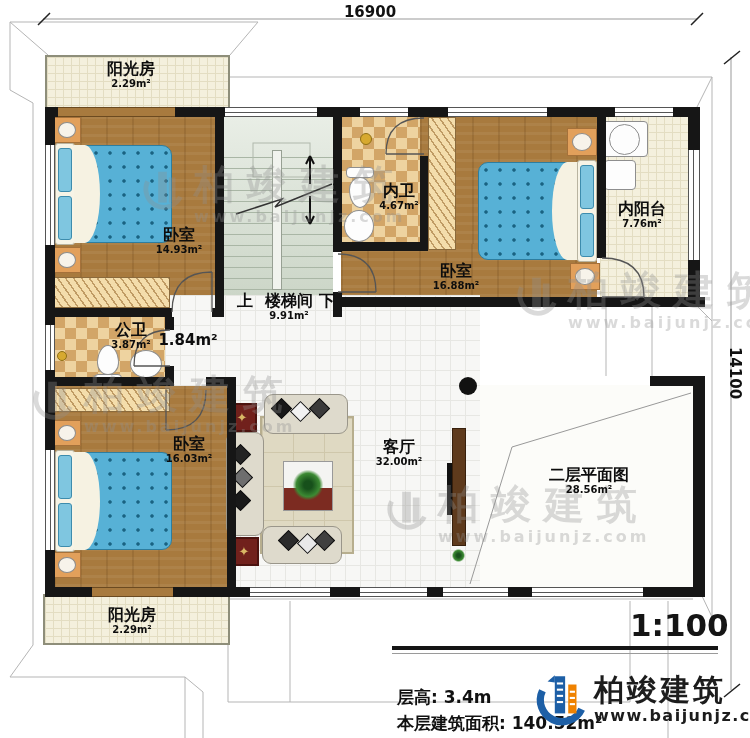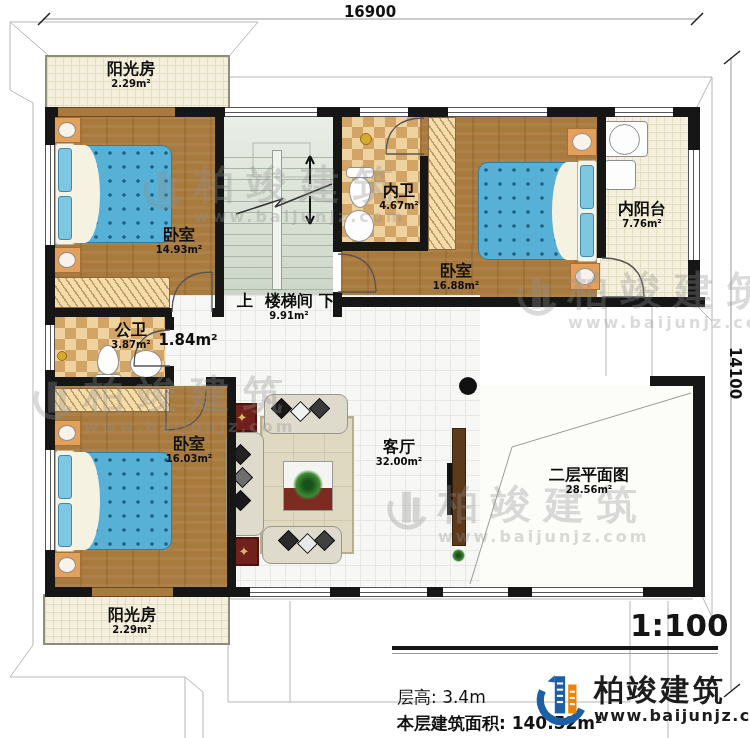--- a/index.html
+++ b/index.html
@@ -52,21 +52,21 @@
   .dimtext{position:absolute;font-size:15px;font-weight:700;color:#111;z-index:6;white-space:nowrap;}
   
   .wm{position:absolute;display:flex;gap:8px;align-items:flex-start;opacity:.33;z-index:5;pointer-events:none;}
   .wm-t{font-size:40px;font-weight:700;color:#909090;letter-spacing:13px;line-height:1;white-space:nowrap;}
   .wm-u{font-size:16px;font-weight:700;color:#909090;letter-spacing:3px;margin-top:3px;white-space:nowrap;}
   
   .t-main{position:absolute;left:392px;top:598px;font-size:42px;font-weight:700;letter-spacing:2px;color:#151515;z-index:6;white-space:nowrap;}
   .t-scale{position:absolute;left:630px;top:607px;font-size:31px;font-weight:700;color:#151515;z-index:6;text-align:center;}
   .rule1{left:392px;top:646px;width:326px;height:4px;background:#151515;z-index:6;}
   .rule2{left:392px;top:653px;width:326px;height:1px;background:#9a9a9a;z-index:6;}
-  .t-height{position:absolute;left:397px;top:686px;font-size:17px;font-weight:400;color:#111;z-index:6;white-space:nowrap;}
+  .t-height{position:absolute;left:397px;top:686px;font-size:17px;font-weight:700;color:#111;z-index:6;white-space:nowrap;}
   .t-area{position:absolute;left:397px;top:712px;font-size:17px;font-weight:700;color:#111;z-index:6;white-space:nowrap;}
   .b-name{position:absolute;left:594px;top:670px;font-size:30px;font-weight:900;letter-spacing:3px;color:#1c1c1c;z-index:6;white-space:nowrap;}
   .b-url{position:absolute;left:594px;top:706px;font-size:16px;font-weight:800;letter-spacing:1.5px;color:#1c1c1c;z-index:6;white-space:nowrap;}
 </style>
 </head>
 <body>
 
 <div id="canvas">
 
   <svg class="lay" width="750" height="738" style="z-index:0">

